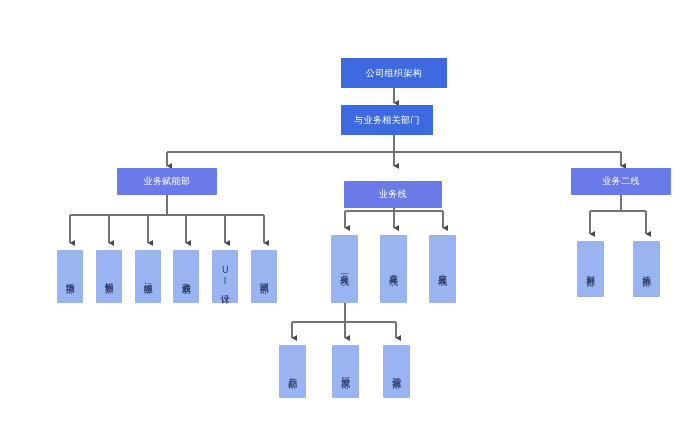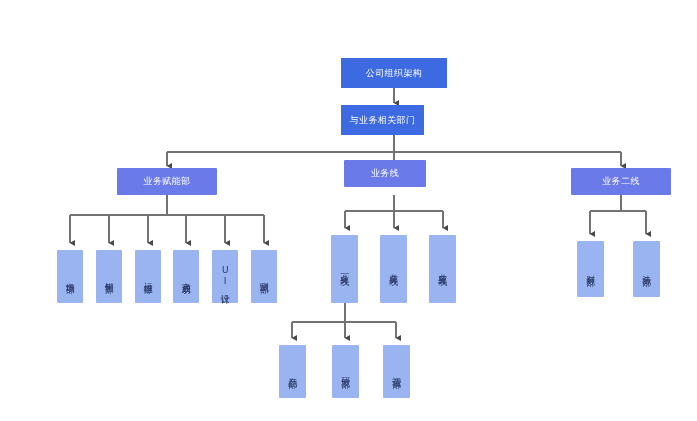--- a/index.html
+++ b/index.html
@@ -100,29 +100,29 @@
       <path d="M590,211 L646,211"></path>
       <path d="M590,211 L590,234" marker-end="url(#ah)"></path>
       <path d="M646,211 L646,234" marker-end="url(#ah)"></path>
     </g>
   </svg>
 
   <div class="node lvl-root" style="left:341px;top:58px;width:106px;height:30px;">
     <span class="htext">公司组织架构</span>
   </div>
 
-  <div class="node lvl-root" style="left:341px;top:105px;width:83px;height:30px;">
+  <div class="node lvl-root" style="left:341px;top:105px;width:92px;height:30px;">
     <span class="htext">与业务相关部门</span>
   </div>
 
   <div class="node lvl-group" style="left:117px;top:168px;width:100px;height:27px;">
     <span class="htext">业务赋能部</span>
   </div>
 
-  <div class="node lvl-group" style="left:344px;top:160px;width:82px;height:27px;">
+  <div class="node lvl-group" style="left:344px;top:181px;width:98px;height:27px;">
     <span class="htext">业务线</span>
   </div>
 
   <div class="node lvl-group" style="left:571px;top:168px;width:100px;height:27px;">
     <span class="htext">业务二线</span>
   </div>
 
   <div class="node lvl-leaf" style="left:57px;top:250px;width:26px;height:53px;">
     <span class="vtext">市场部</span>
   </div>

